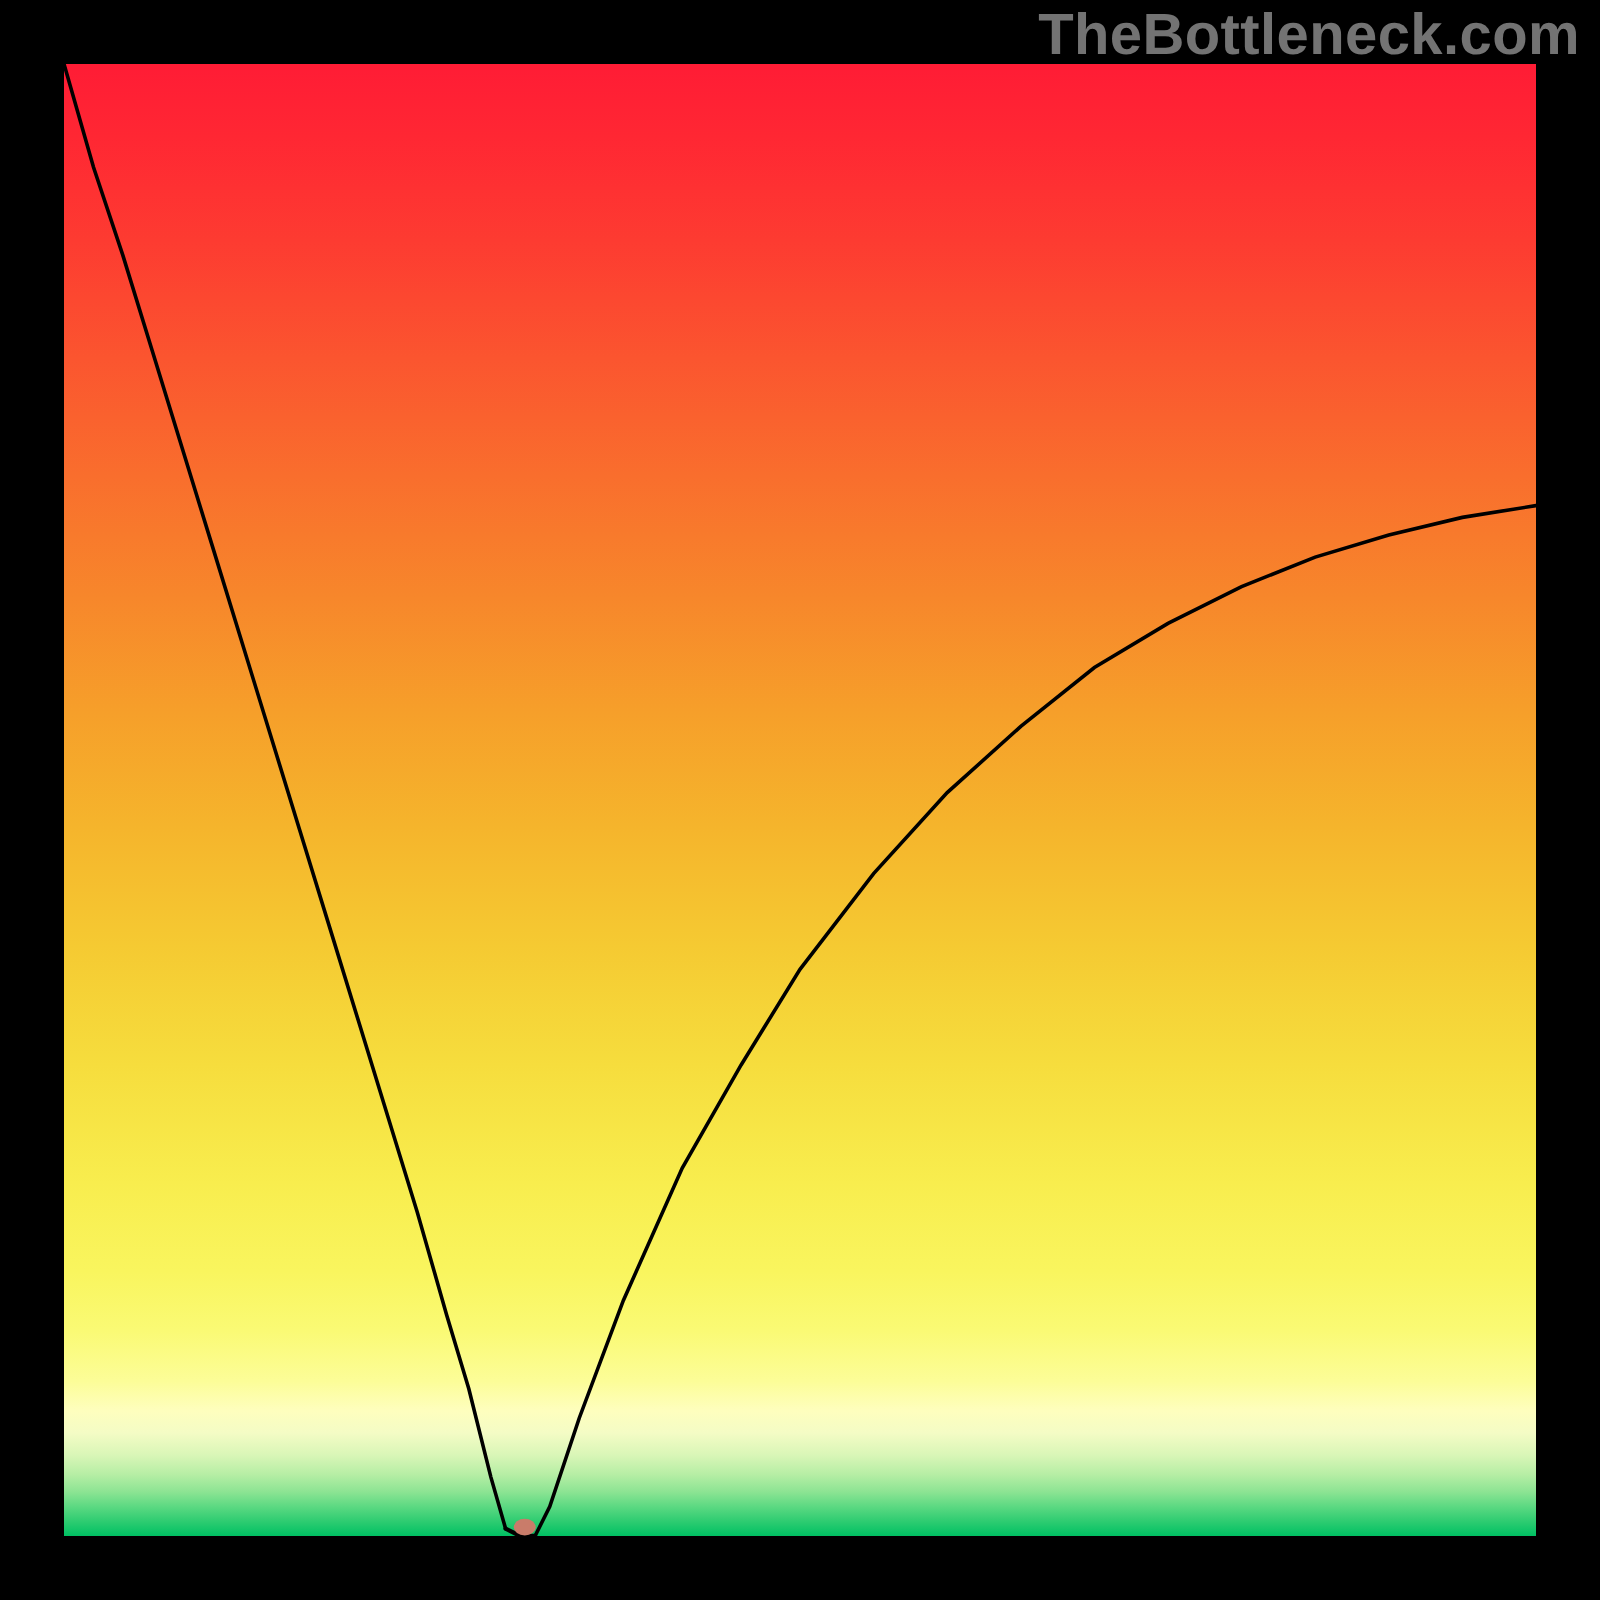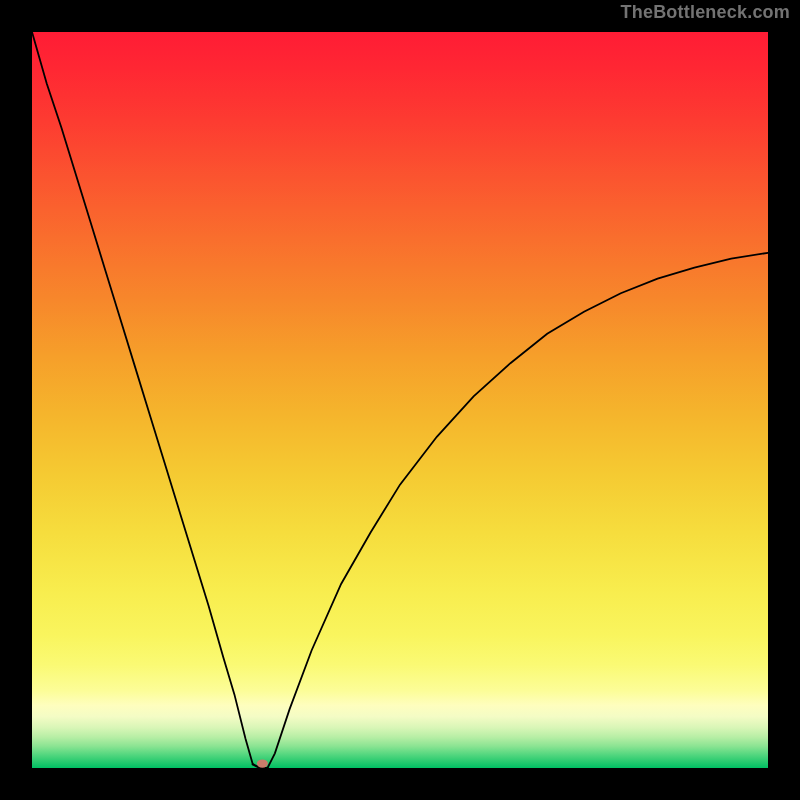--- a/index.html
+++ b/index.html
@@ -13,21 +13,21 @@
   .frame {
     position: relative;
     width: 800px;
     height: 800px;
     background: #000000;
   }
   .watermark {
     position: absolute;
     top: 2px;
     right: 10px;
-    font-size: 18px;
+    font-size: 29px;
     font-weight: 600;
     color: #737373;
     letter-spacing: 0.2px;
   }
   .plot-area {
     position: absolute;
     top: 32px;
     left: 32px;
     width: 736px;
     height: 736px;

